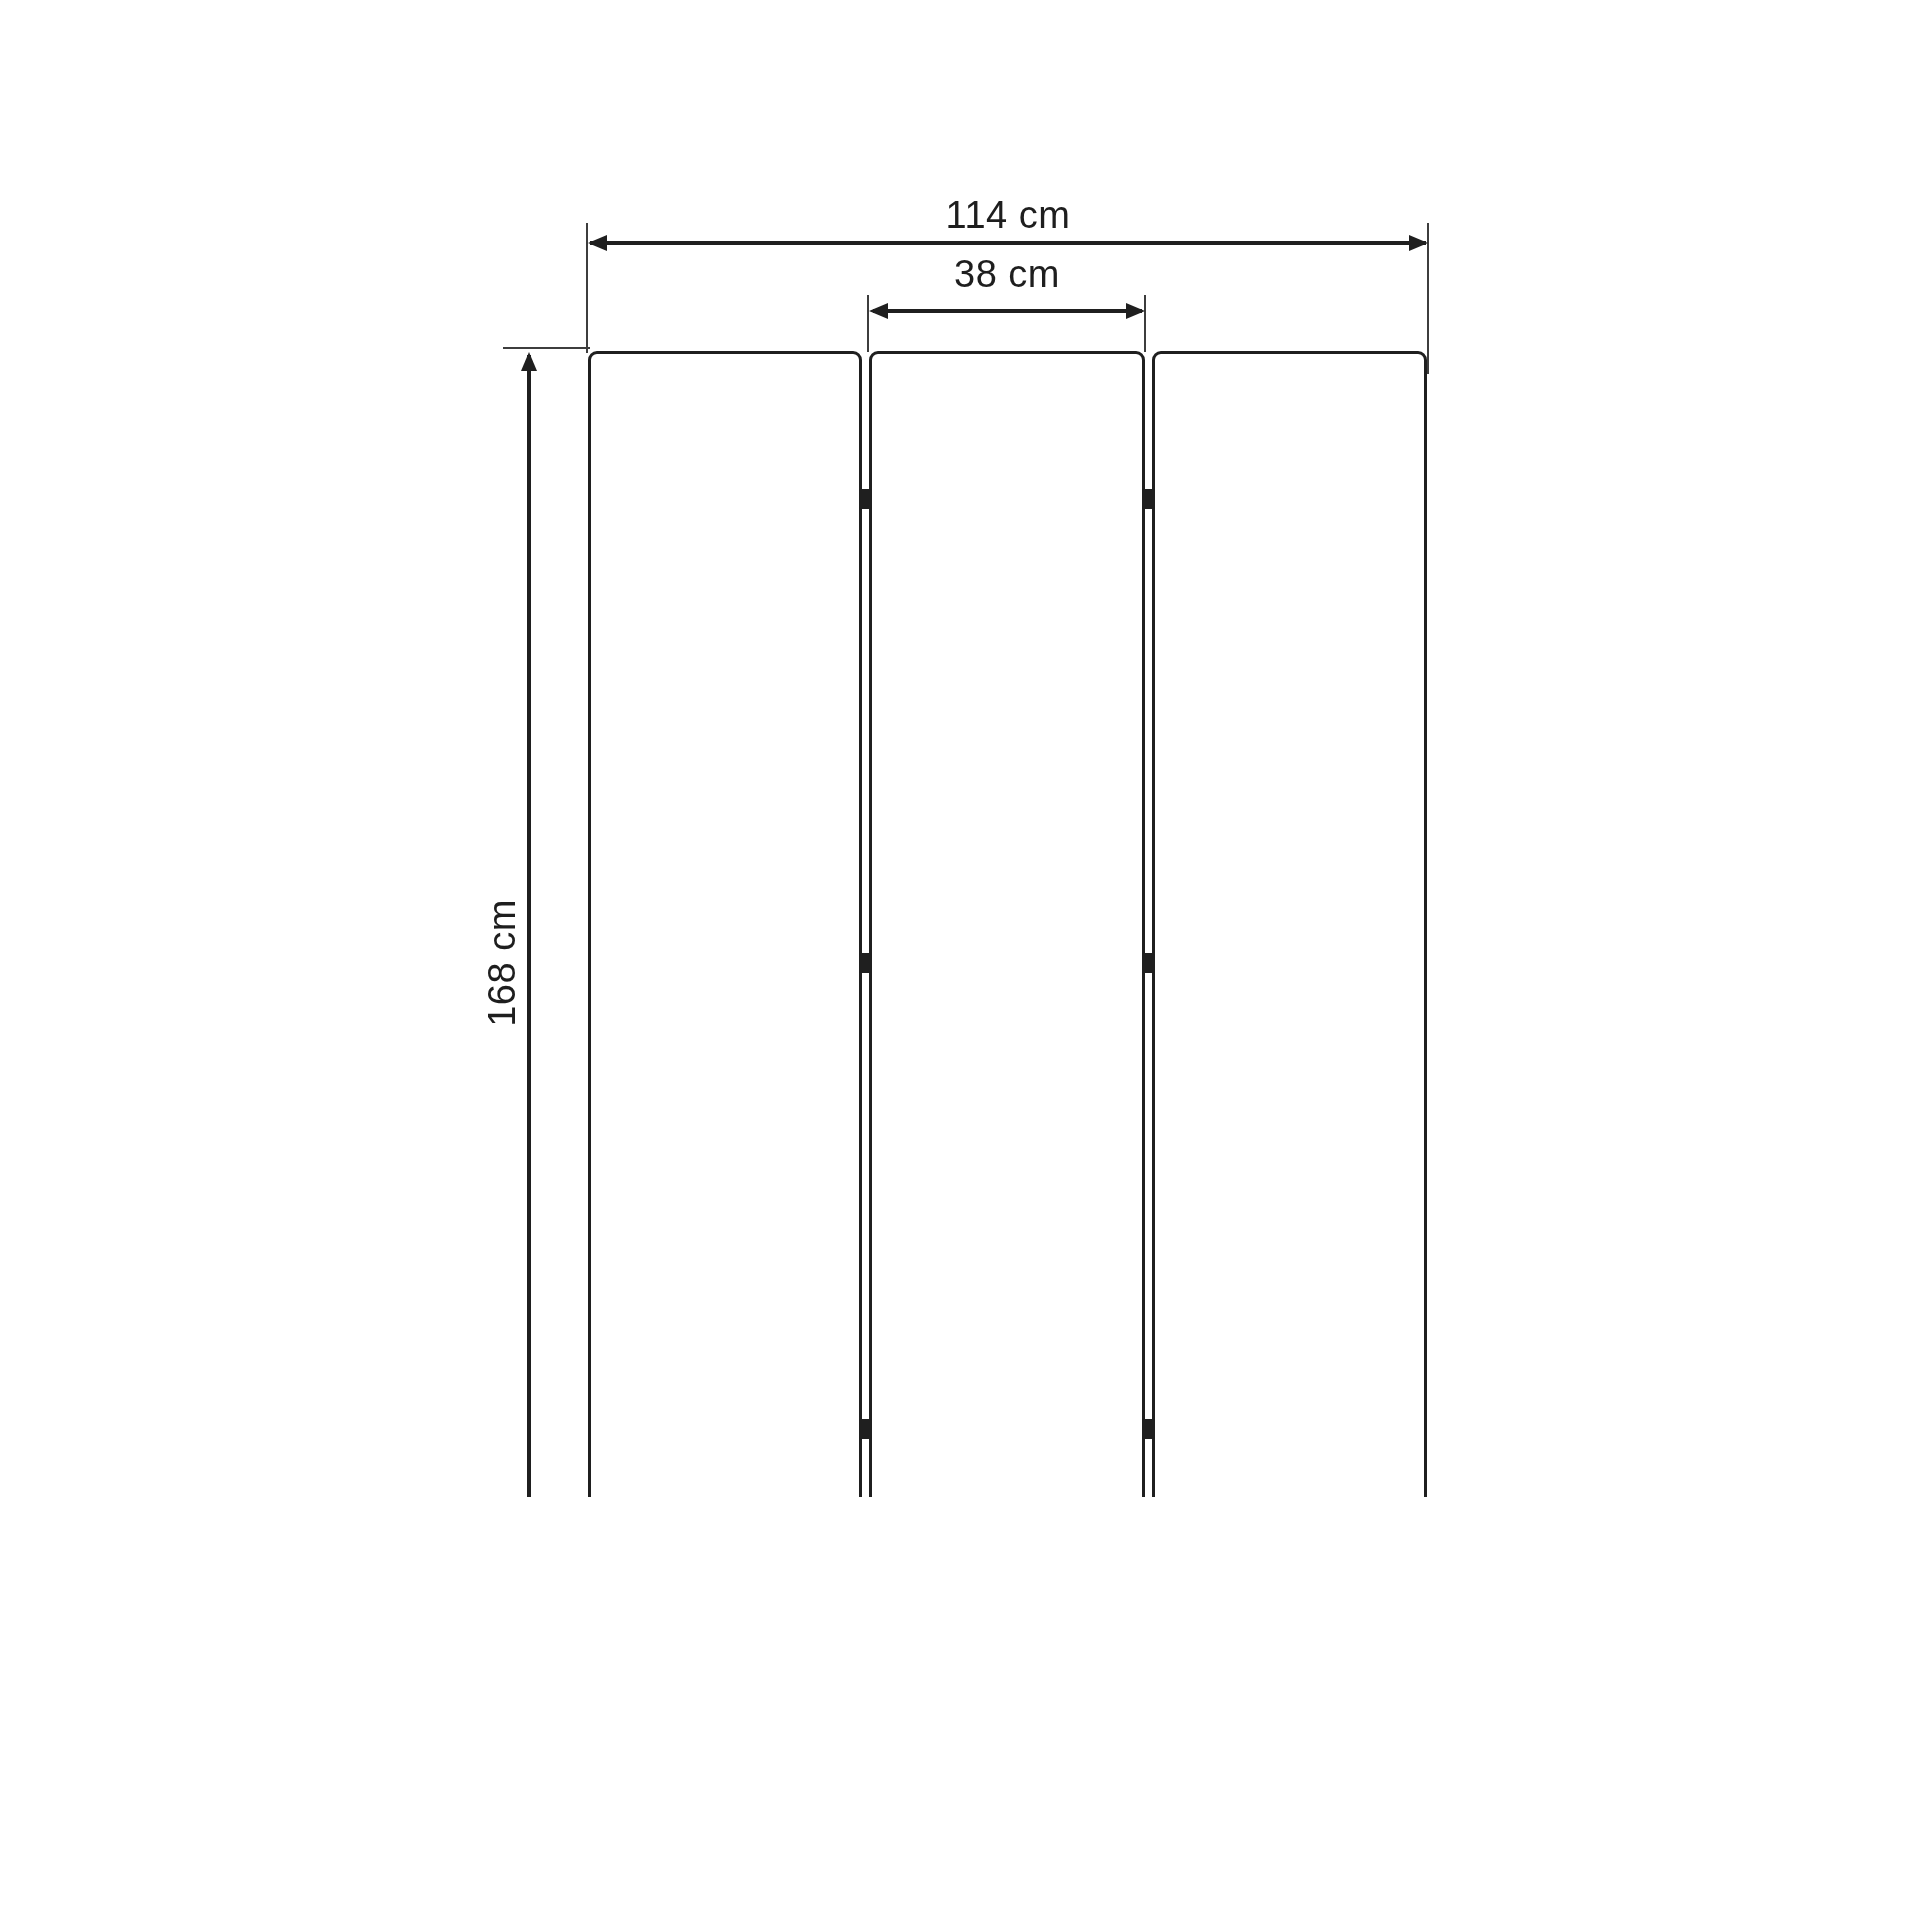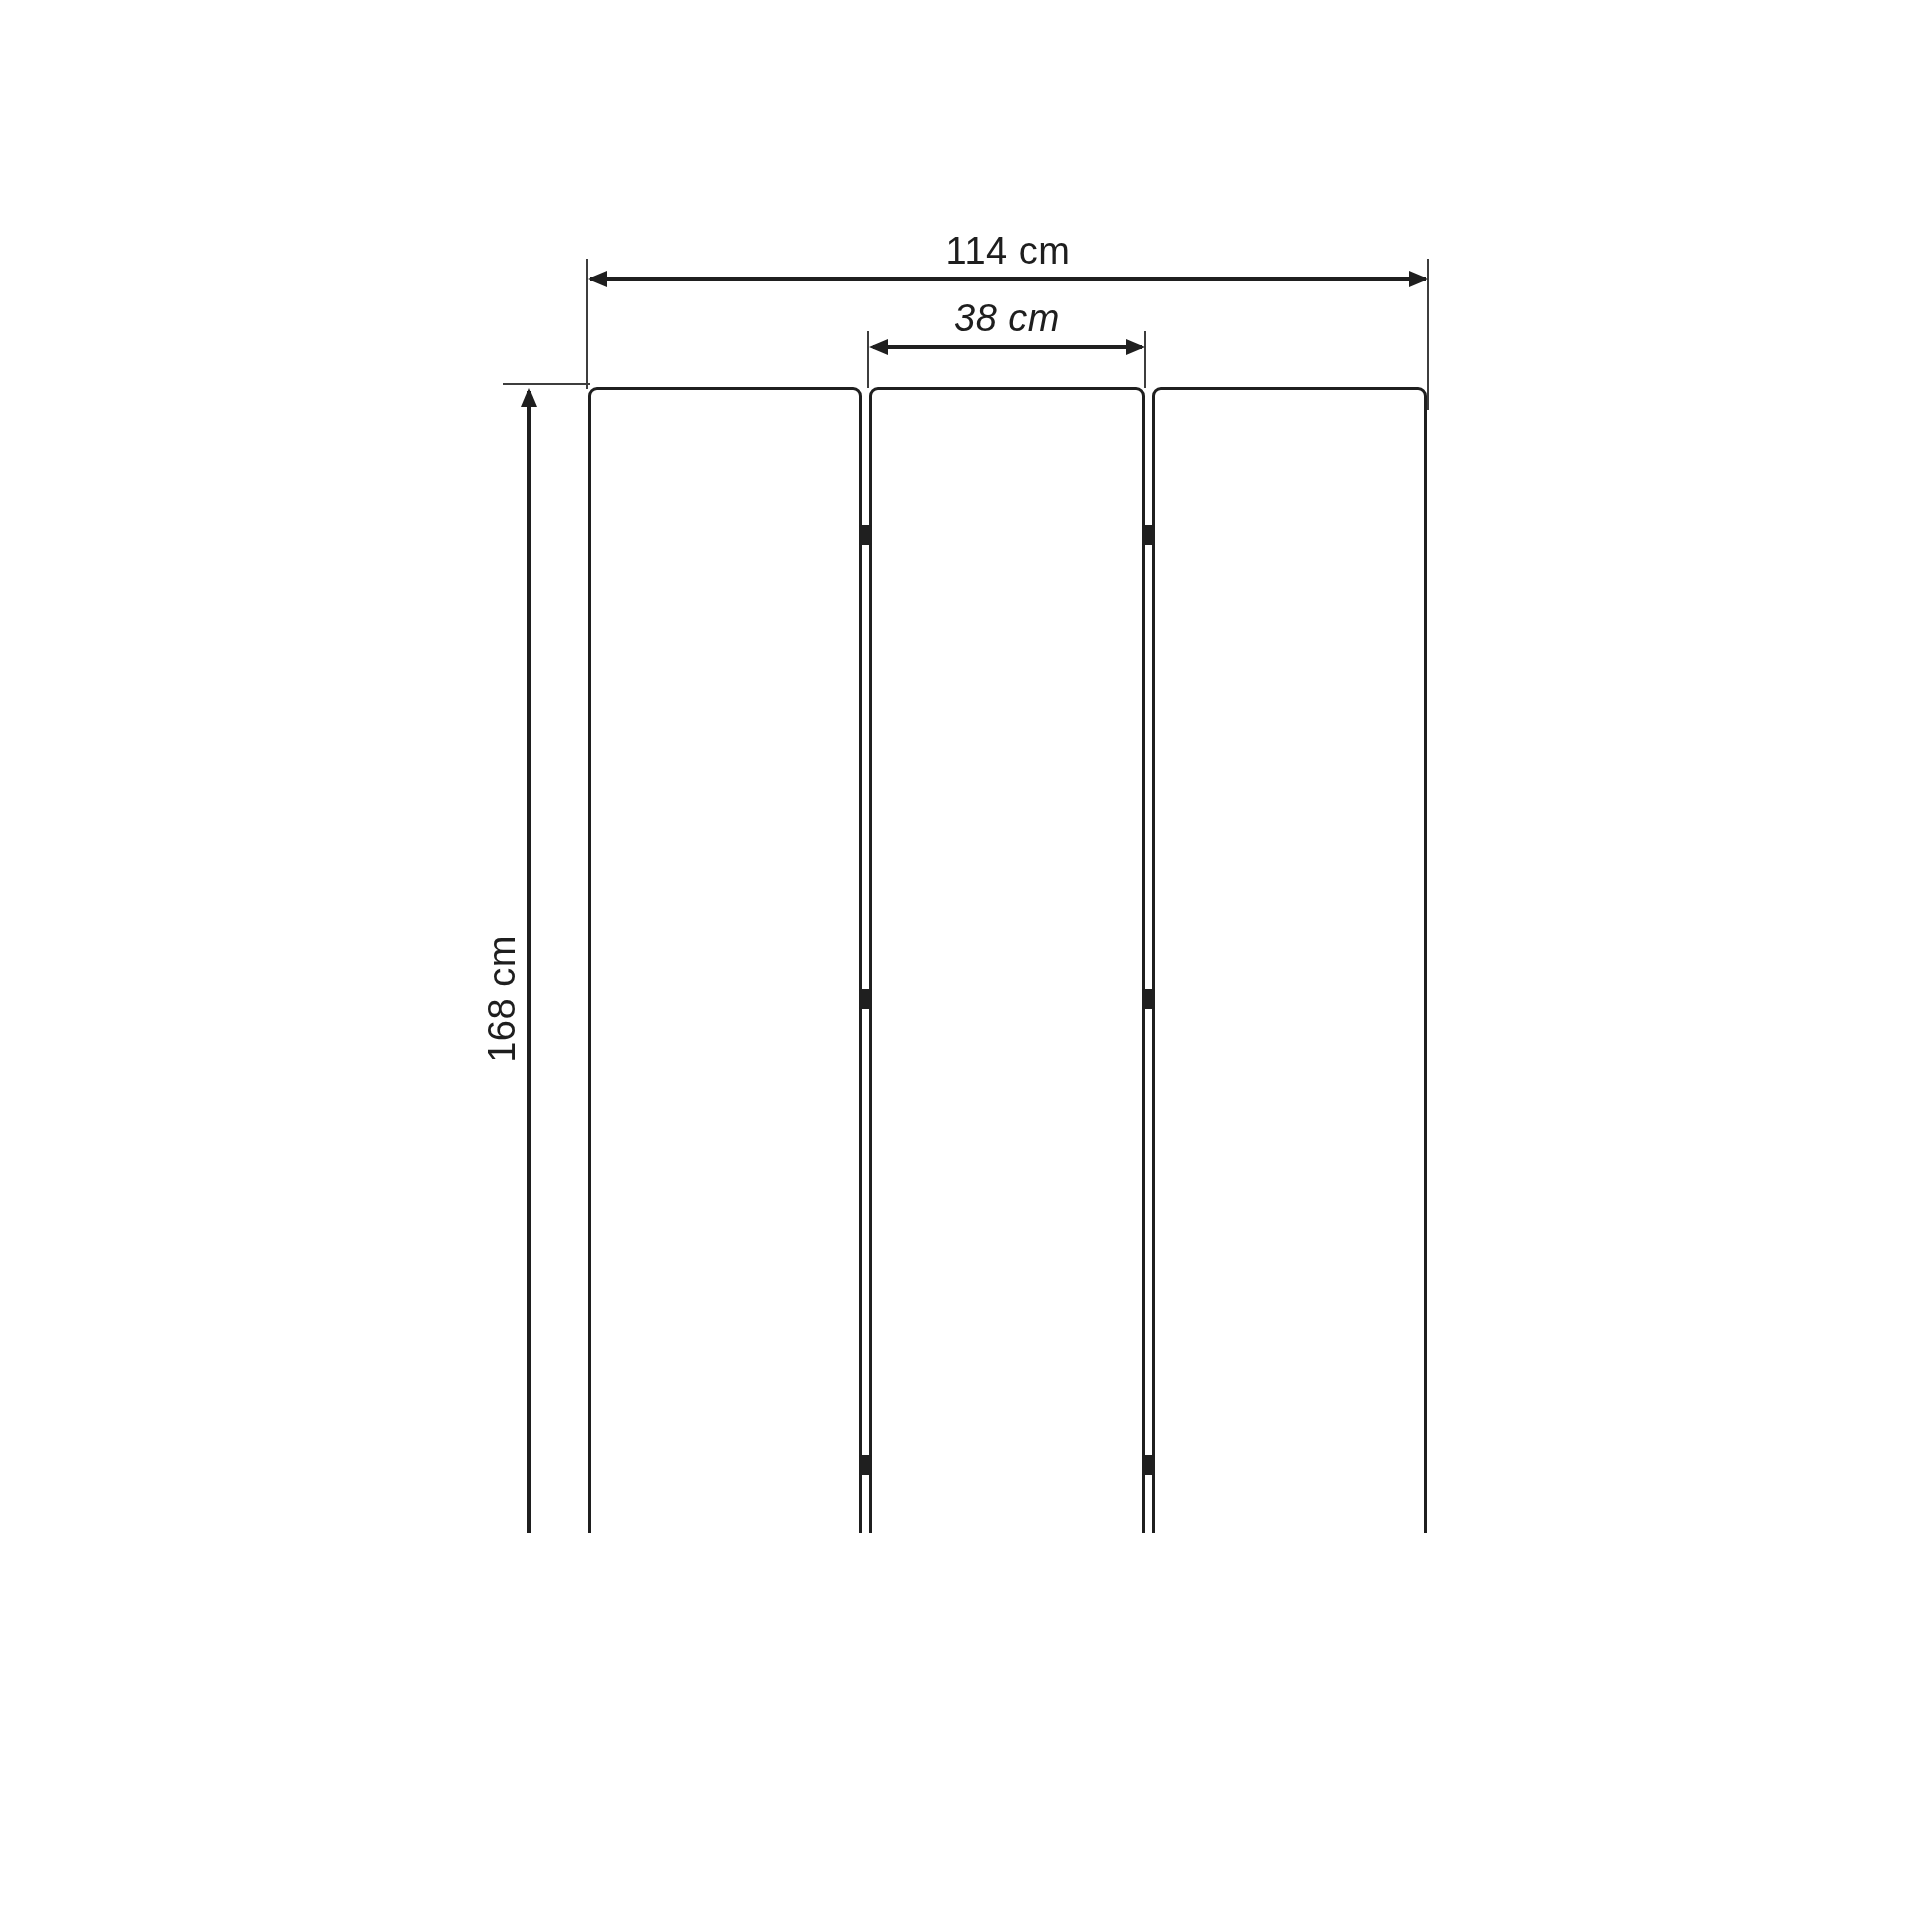--- a/index.html
+++ b/index.html
@@ -9,21 +9,20 @@
     width: 1927px;
     height: 1927px;
     font-family: "Liberation Sans", sans-serif;
   }
   .canvas {
     position: relative;
     width: 1927px;
     height: 1497px;
     background: #ffffff;
     overflow: hidden;
-    margin-top: 36px;
   }
   .panel {
     position: absolute;
     top: 351px;
     height: 1224px;
     box-sizing: border-box;
     background: #ffffff;
     border: 3px solid #1f1f1f;
     border-radius: 9px;
   }
@@ -94,23 +93,22 @@
     white-space: nowrap;
     letter-spacing: 0.5px;
   }
   .label-114 {
     left: 1008px;
     top: 196px;
     transform: translateX(-50%);
   }
   .label-38 {
     left: 1007px;
-    top: 263px;
+    top: 255px;
     transform: translateX(-50%);
-    font-style: italic;
   }
   .label-168 {
     left: 502px;
     top: 963px;
     transform: translate(-50%, -50%) rotate(-90deg);
   }
 </style>
 </head>
 <body>
 

